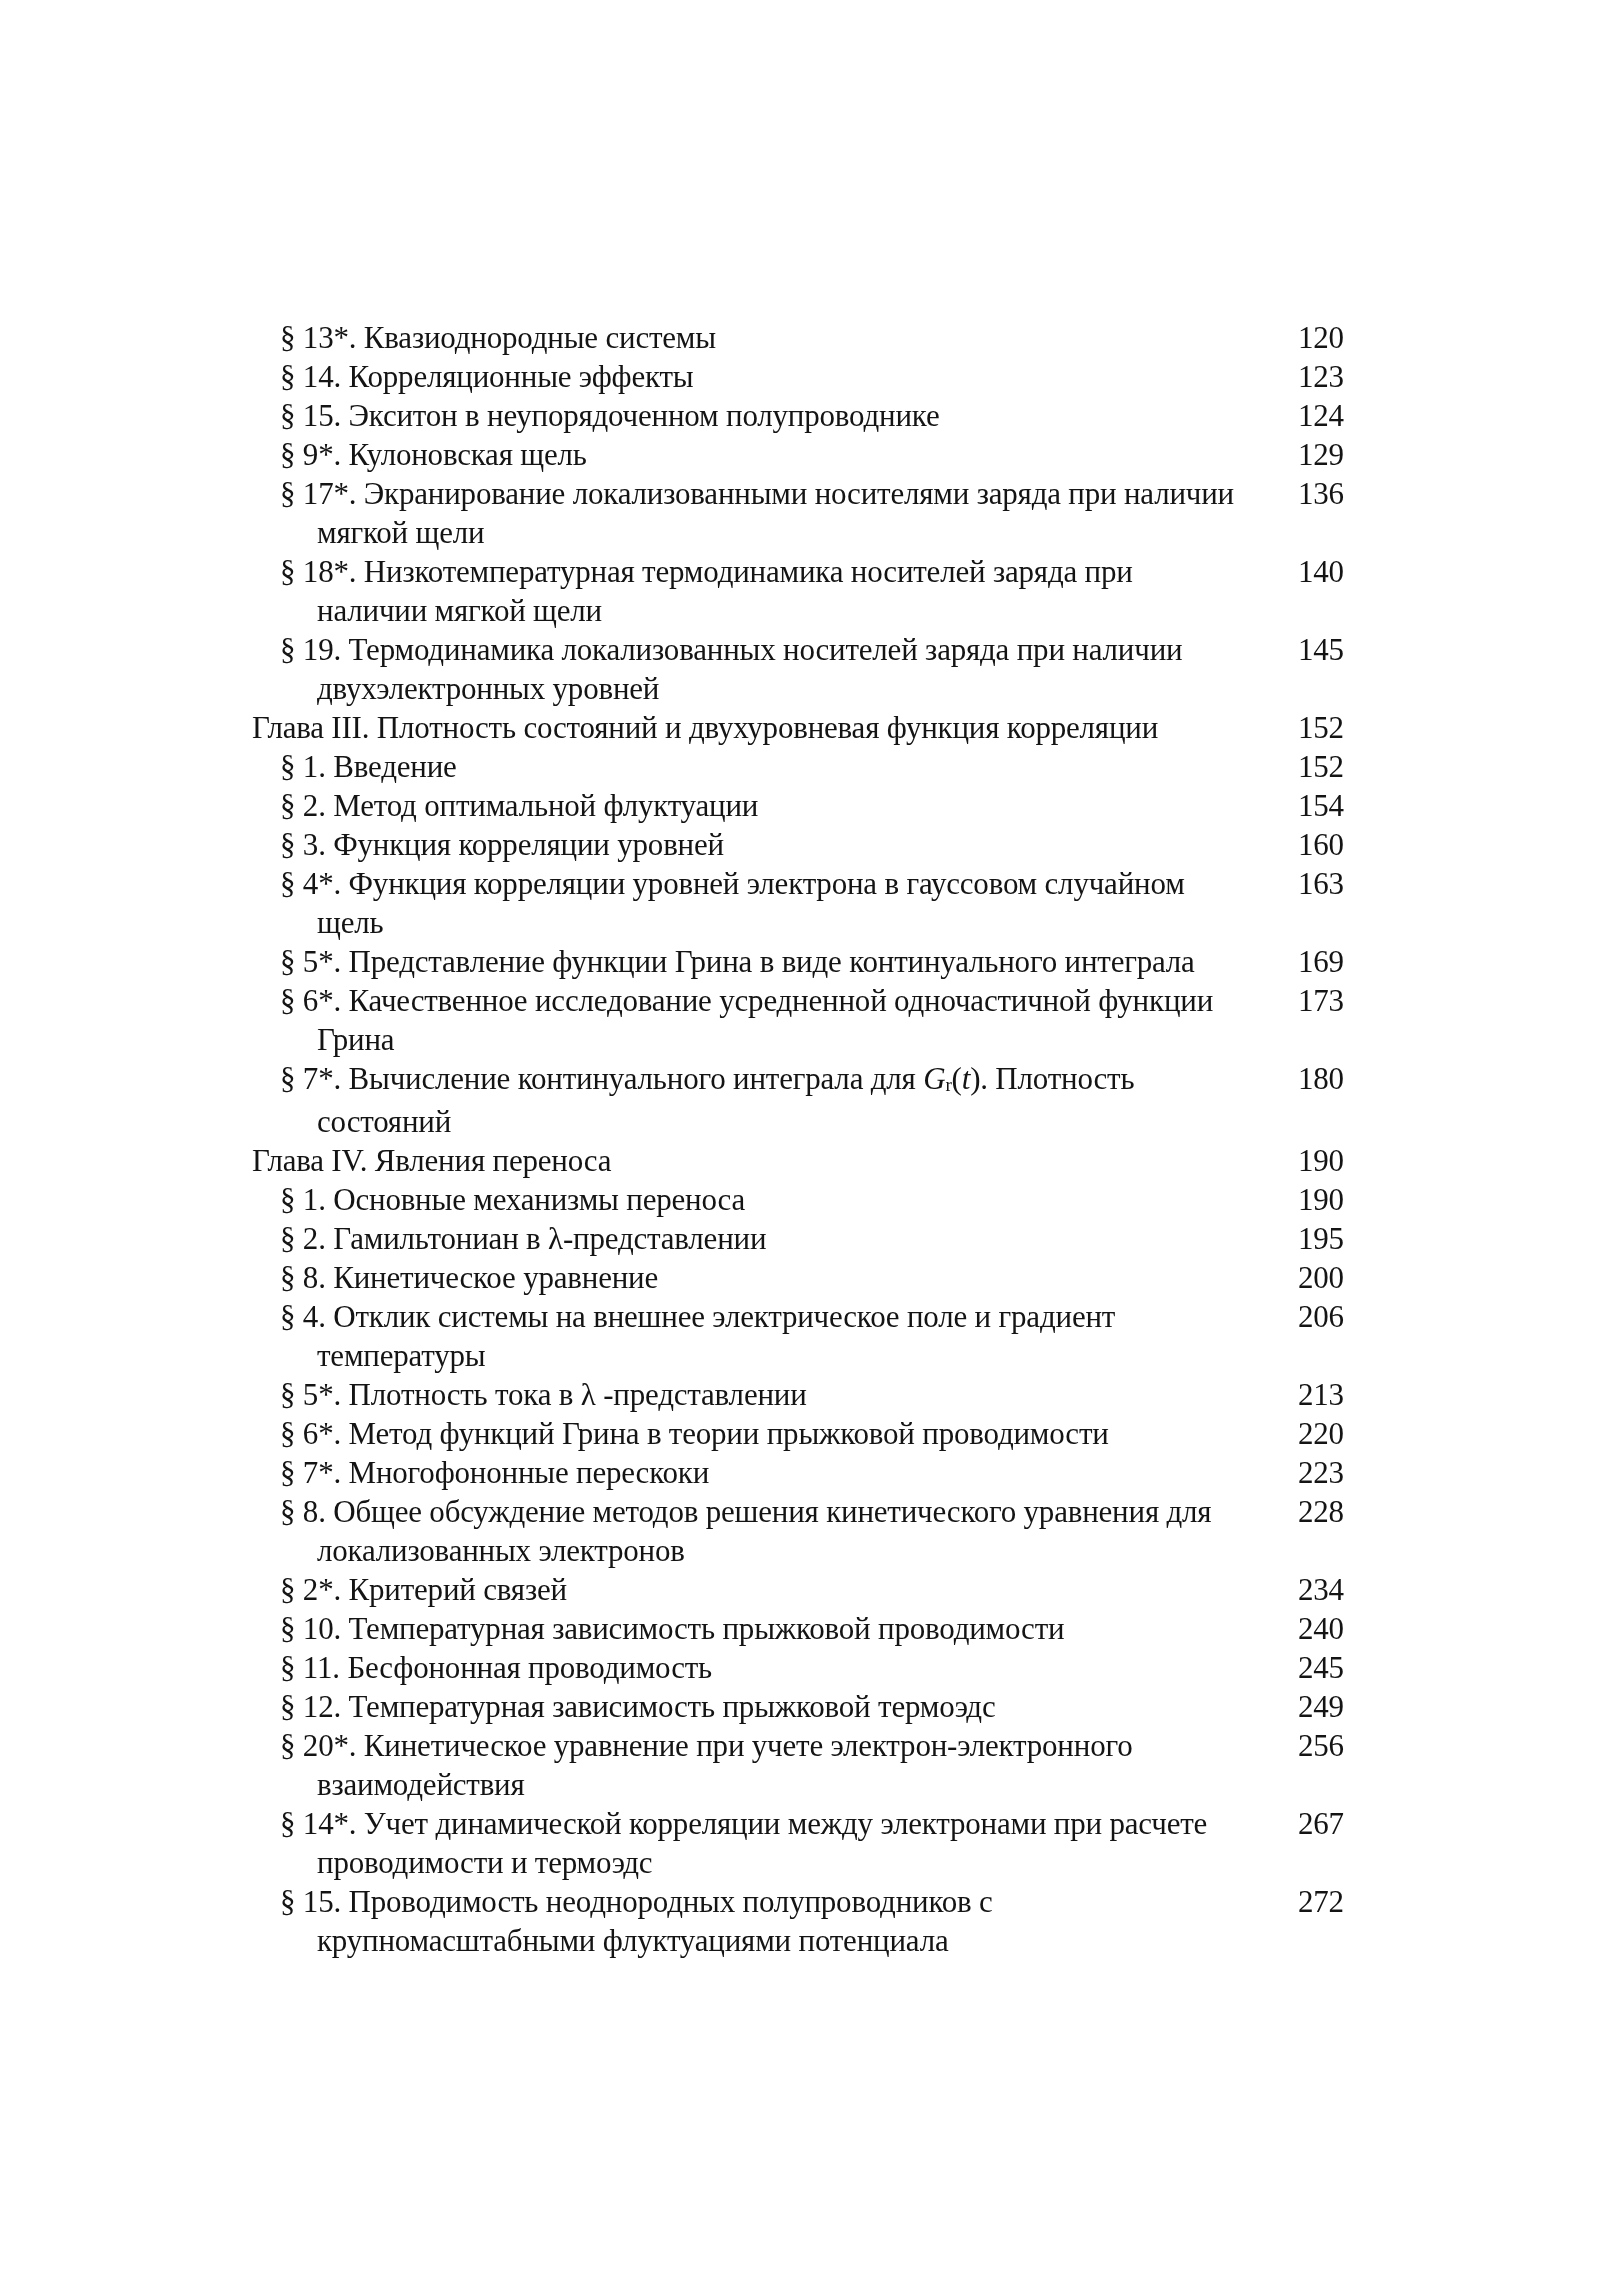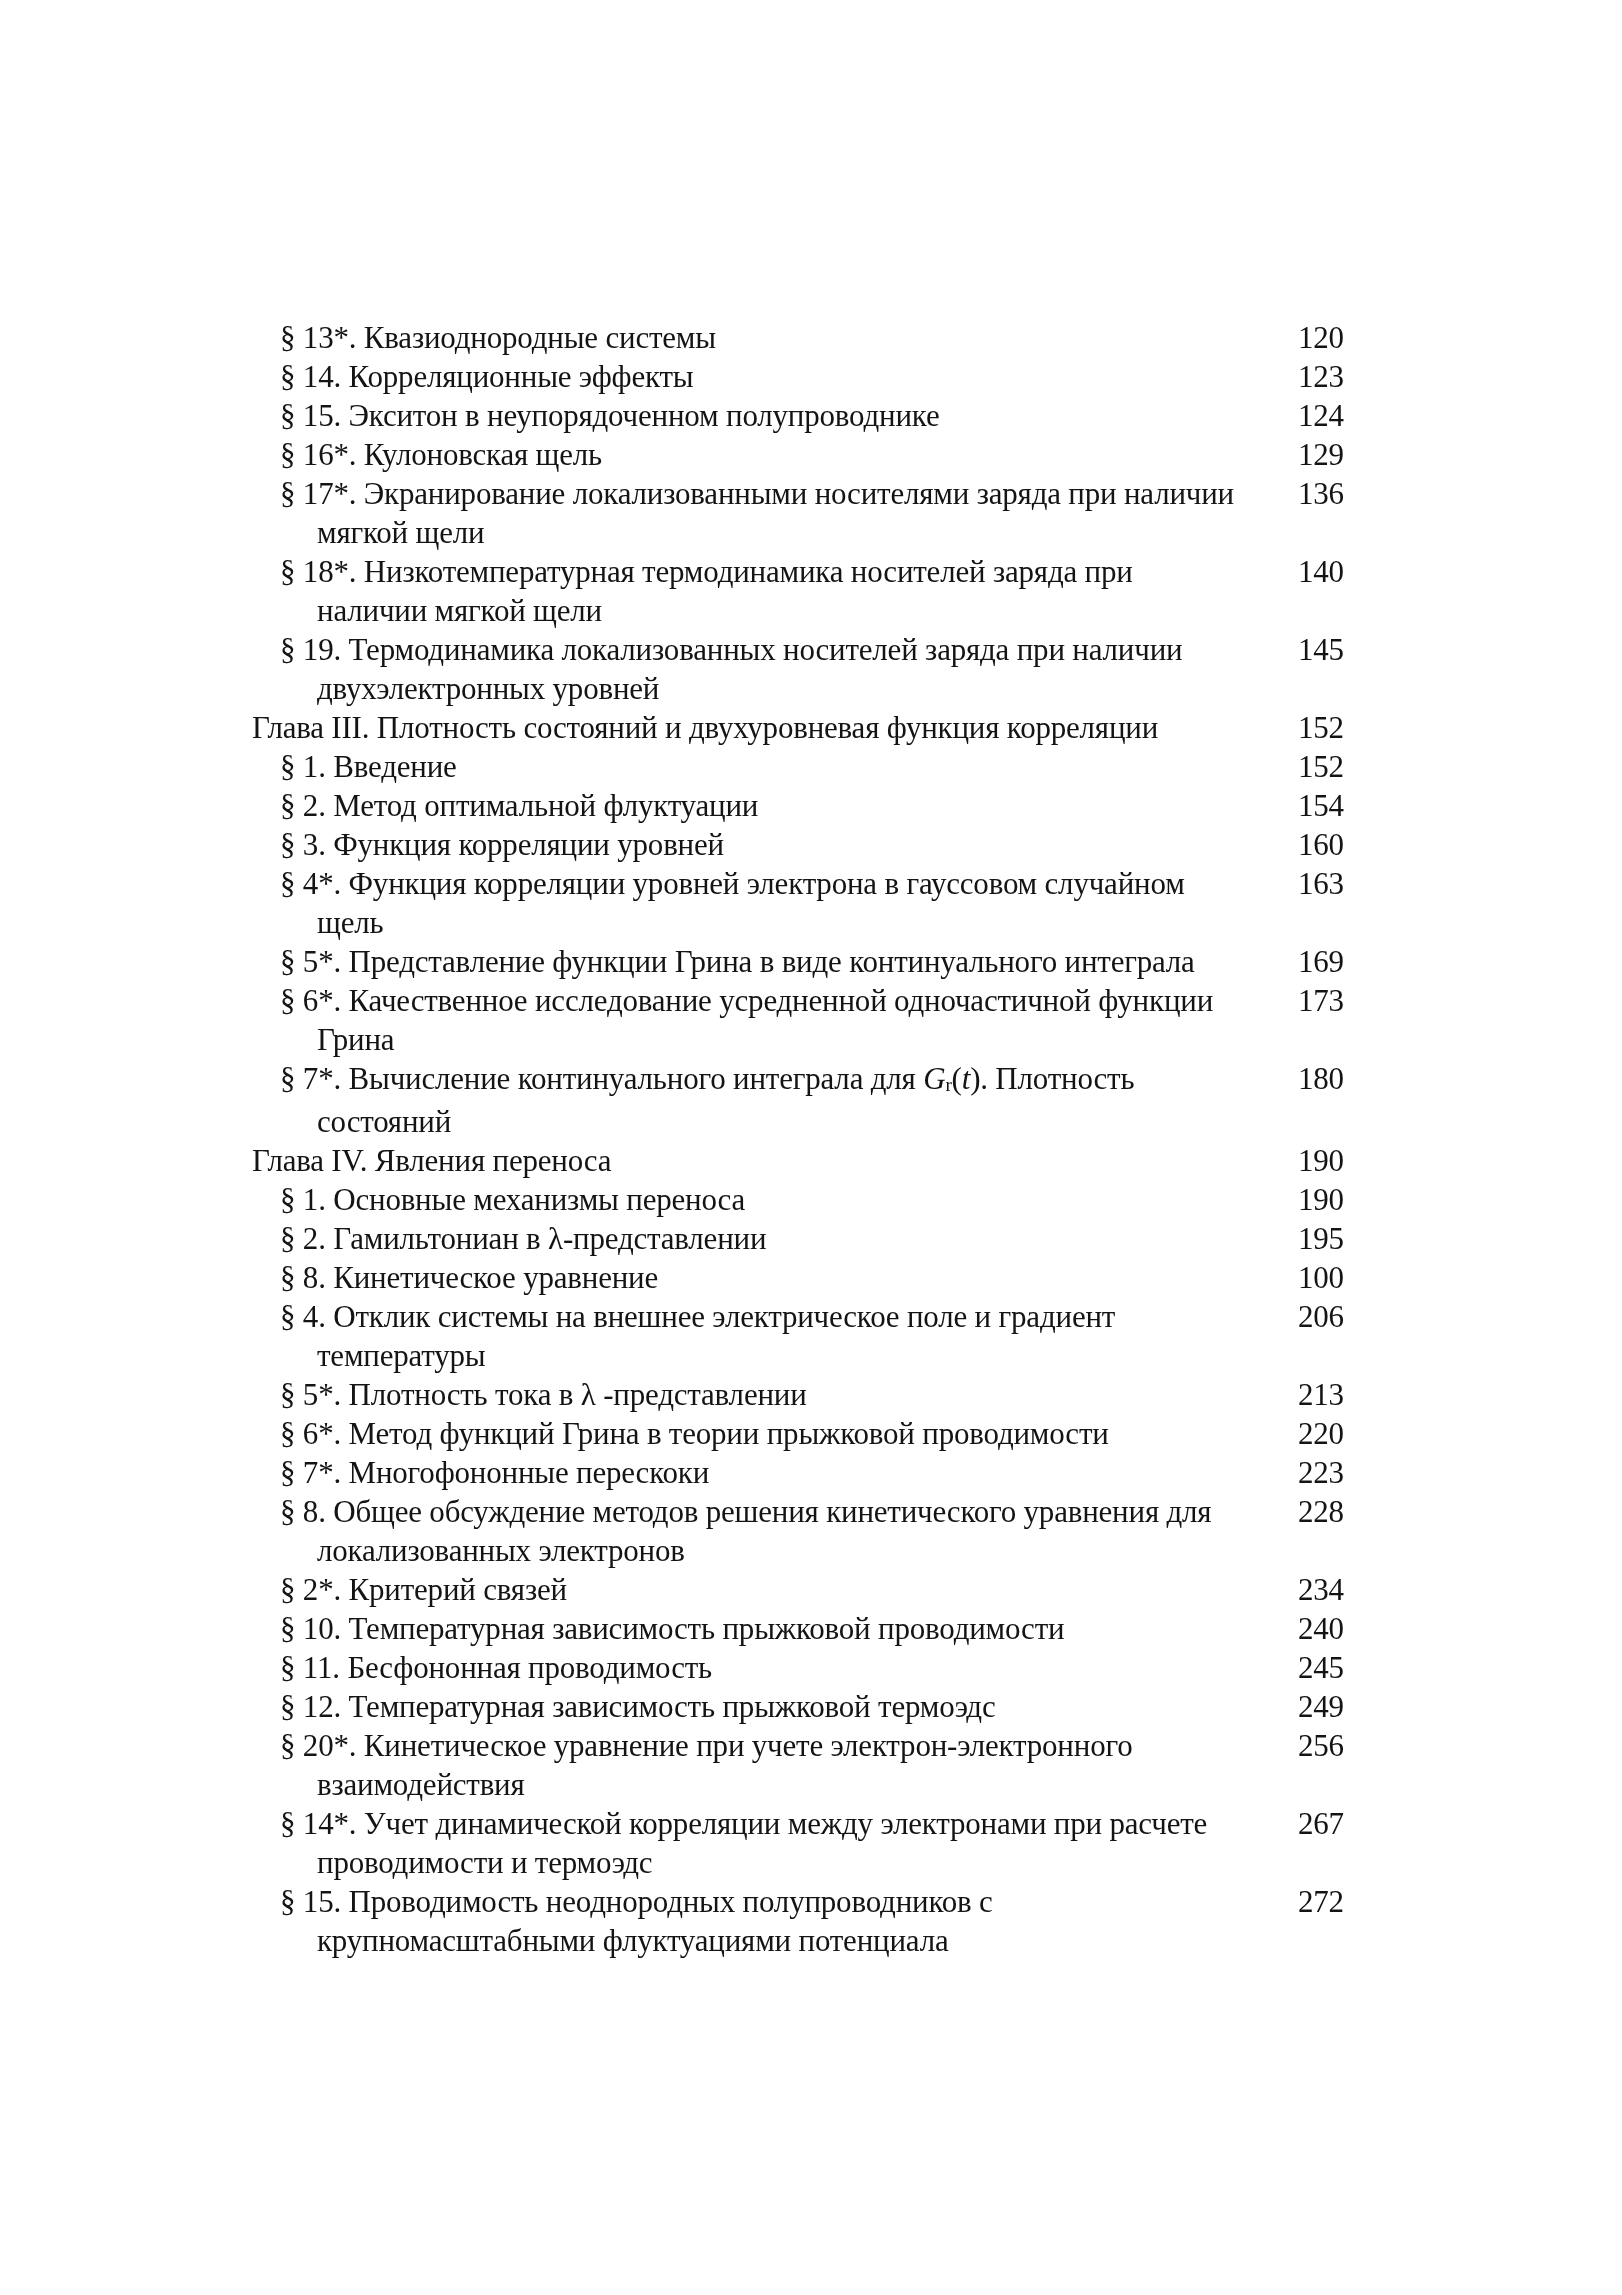--- a/index.html
+++ b/index.html
@@ -75,21 +75,21 @@
         <div class="pagenum">123</div>
       </div>
       <div class="entry section">
         <div class="title">
           <div class="line">§ 15. Экситон в неупорядоченном полупроводнике</div>
         </div>
         <div class="pagenum">124</div>
       </div>
       <div class="entry section">
         <div class="title">
-          <div class="line">§ 16*. Кулоновская щель</div>
+          <div class="line">§ 9*. Кулоновская щель</div>
         </div>
         <div class="pagenum">129</div>
       </div>
       <div class="entry section">
         <div class="title">
           <div class="line">§ 17*. Экранирование локализованными носителями заряда при наличии</div>
           <div class="line cont">мягкой щели</div>
         </div>
         <div class="pagenum">136</div>
       </div>
@@ -173,21 +173,21 @@
       <div class="entry section">
         <div class="title">
           <div class="line">§ 2. Гамильтониан в λ-представлении</div>
         </div>
         <div class="pagenum">195</div>
       </div>
       <div class="entry section">
         <div class="title">
           <div class="line">§ 8. Кинетическое уравнение</div>
         </div>
-        <div class="pagenum">100</div>
+        <div class="pagenum">200</div>
       </div>
       <div class="entry section">
         <div class="title">
           <div class="line">§ 4. Отклик системы на внешнее электрическое поле и градиент</div>
           <div class="line cont">температуры</div>
         </div>
         <div class="pagenum">206</div>
       </div>
       <div class="entry section">
         <div class="title">

